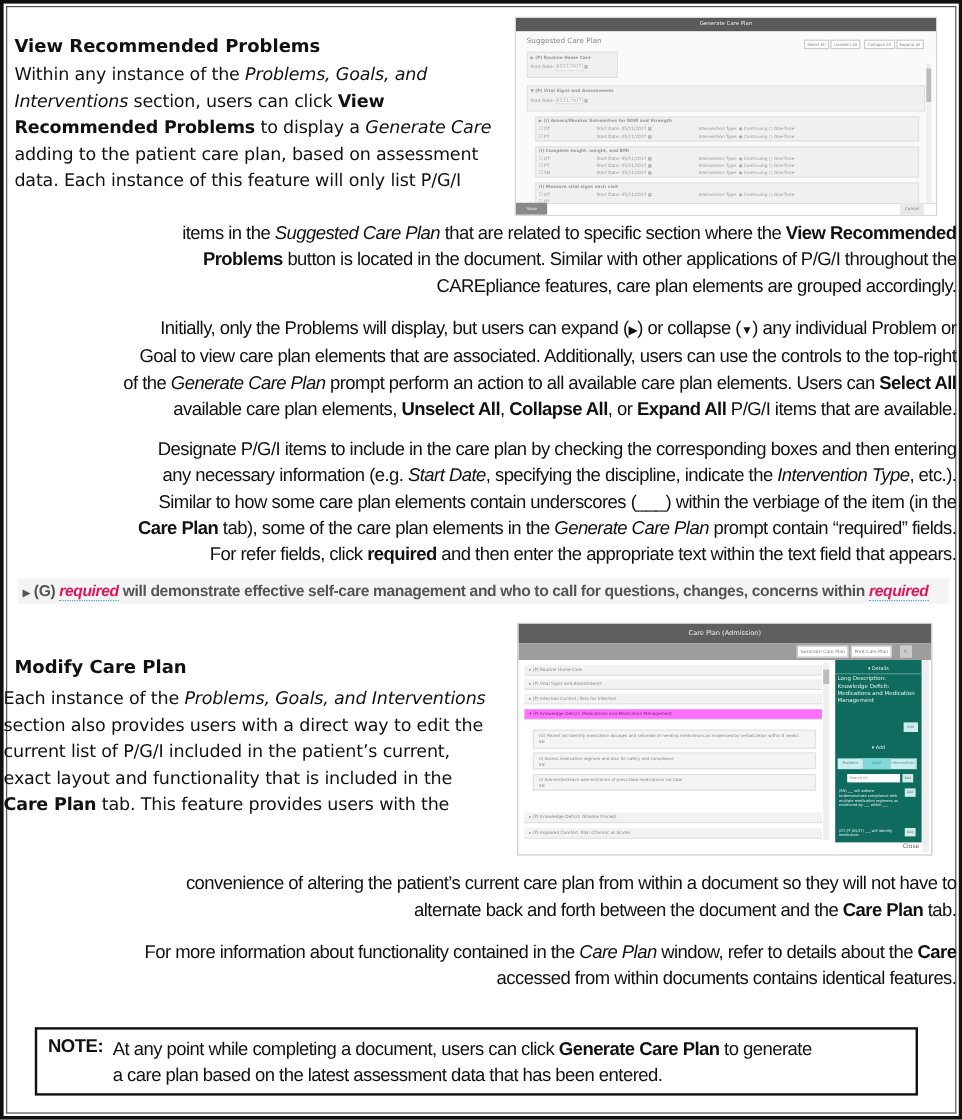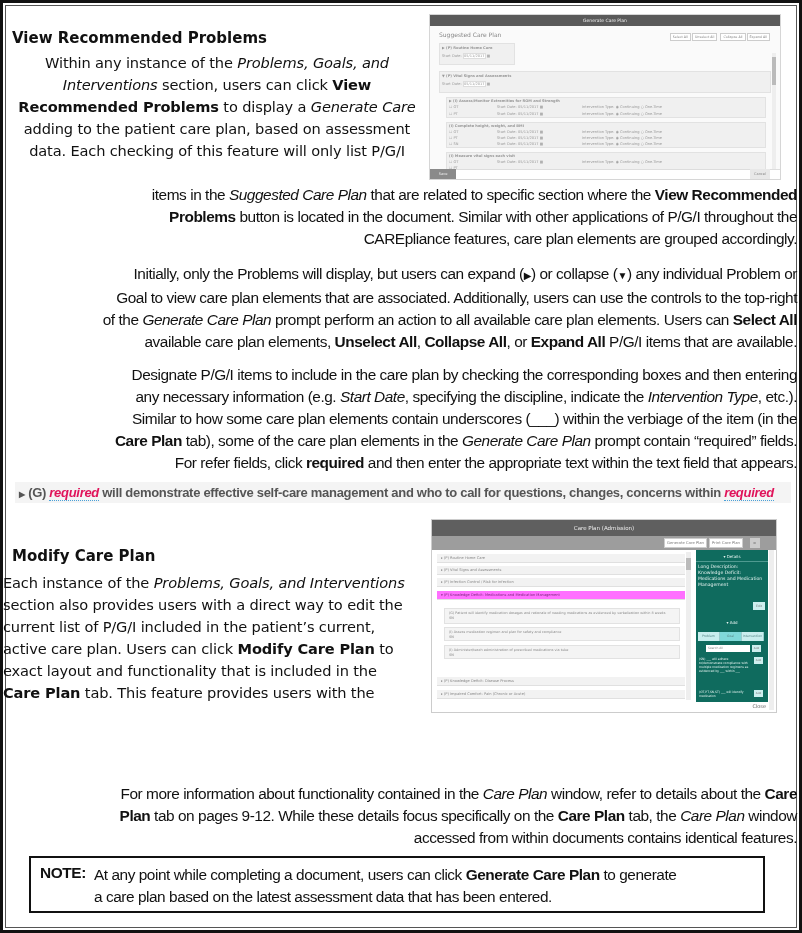--- a/index.html
+++ b/index.html
@@ -65,26 +65,26 @@
   .note .l1 { position: absolute; left: 63px; top: 6px; }
   .note .l2 { position: absolute; left: 63px; top: 28px; }
 </style>
 </head>
 <body>
 
 <div class="page">
 
   <h2 style="left:9px; top:26px;">View Recommended Problems</h2>
 
-  <div class="txt abs" style="left:9px; top:49px; width:410px;text-align:center;">
+  <div class="txt abs" style="left:9px; top:49px; width:410px;">
     <div><span>Within any instance of the </span><i>Problems, Goals, and</i></div>
     <div><i>Interventions</i><span> section, users can click </span><b>View</b></div>
     <div><b>Recommended Problems</b><span> to display a </span><i>Generate Care</i></div>
     <div>adding to the patient care plan, based on assessment</div>
-    <div>data. Each checking of this feature will only list P/G/I</div>
+    <div>data. Each instance of this feature will only list P/G/I</div>
   </div>
 
   <div class="cond abs" style="left:9px; top:181px; width:785px;">
     <div><span>items in the </span><i>Suggested Care Plan</i><span> that are related to specific section where the </span><b>View Recommended</b></div>
     <div><b>Problems</b><span> button is located in the document. Similar with other applications of P/G/I throughout the</span></div>
     <div>CAREpliance features, care plan elements are grouped accordingly.</div>
   </div>
 
   <div class="cond abs" style="left:9px; top:260px; width:785px;">
     <div><span>Initially, only the Problems will display, but users can expand (</span><span style="font-size:10px;">▶</span><span>) or collapse (</span><span style="font-size:10px;">▼</span><span>) any individual Problem or</span></div>
@@ -163,29 +163,31 @@
     <div class="save">Save</div>
     <div class="cancel">Cancel</div>
   </div>
 
   <h2 style="left:9px; top:544px;">Modify Care Plan</h2>
 
   <div class="txt abs" style="left:0; top:569px; width:415px;">
     <div><span>Each instance of the </span><i>Problems, Goals, and Interventions</i></div>
     <div>section also provides users with a direct way to edit the</div>
     <div>current list of P/G/I included in the patient’s current,</div>
-    <div><span>active care plan. Users can click </span><b>Modify Care Plan</b><span> to</span></div>
     <div>exact layout and functionality that is included in the</div>
     <div><b>Care Plan</b><span> tab. This feature provides users with the</span></div>
   </div>
 
+  <div class="cond abs" style="left:9px; top:723px; width:785px;">
+    <div>convenience of altering the patient’s current care plan from within a document so they will not have to</div>
+    <div><span>alternate back and forth between the document and the </span><b>Care Plan</b><span> tab.</span></div>
+  </div>
 
   <div class="cond abs" style="left:9px; top:780px; width:785px;">
     <div><span>For more information about functionality contained in the </span><i>Care Plan</i><span> window, refer to details about the </span><b>Care</b></div>
-    <div><b>Plan</b><span> tab on pages 9-12. While these details focus specifically on the </span><b>Care Plan</b><span> tab, the </span><i>Care Plan</i><span> window</span></div>
     <div>accessed from within documents contains identical features.</div>
   </div>
 
   <div class="cp">
     <div class="tb">Care Plan (Admission)</div>
     <div class="bar">
       <span class="b" style="left:232px;">Generate Care Plan</span>
       <span class="b" style="left:277px;">Print Care Plan</span>
       <span class="b" style="left:318px; width:10px; background:#ccc;">≡</span>
     </div>

